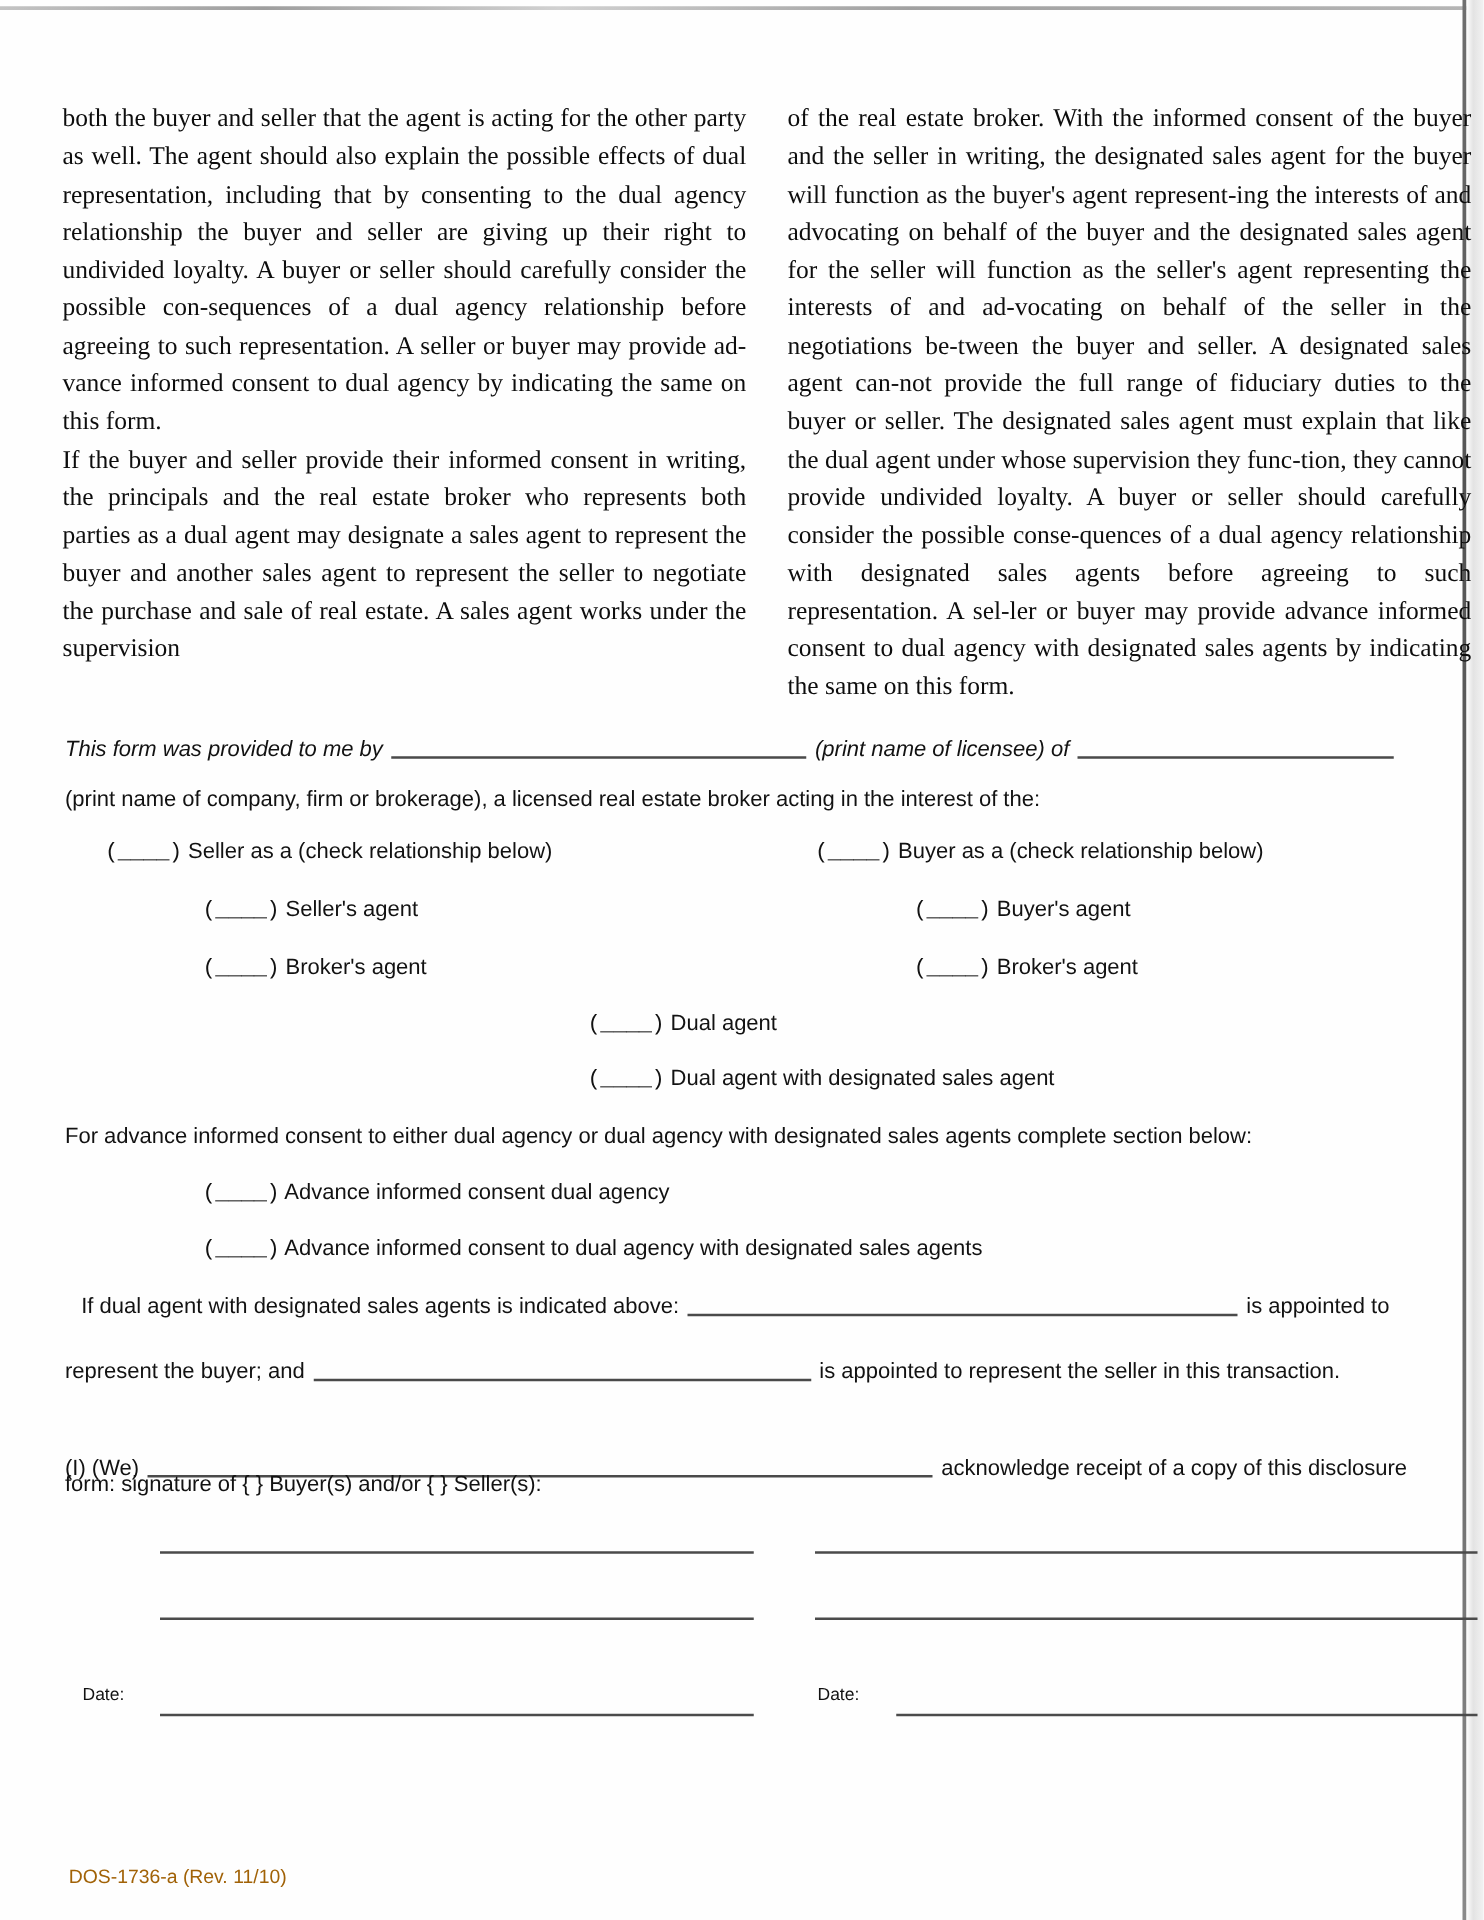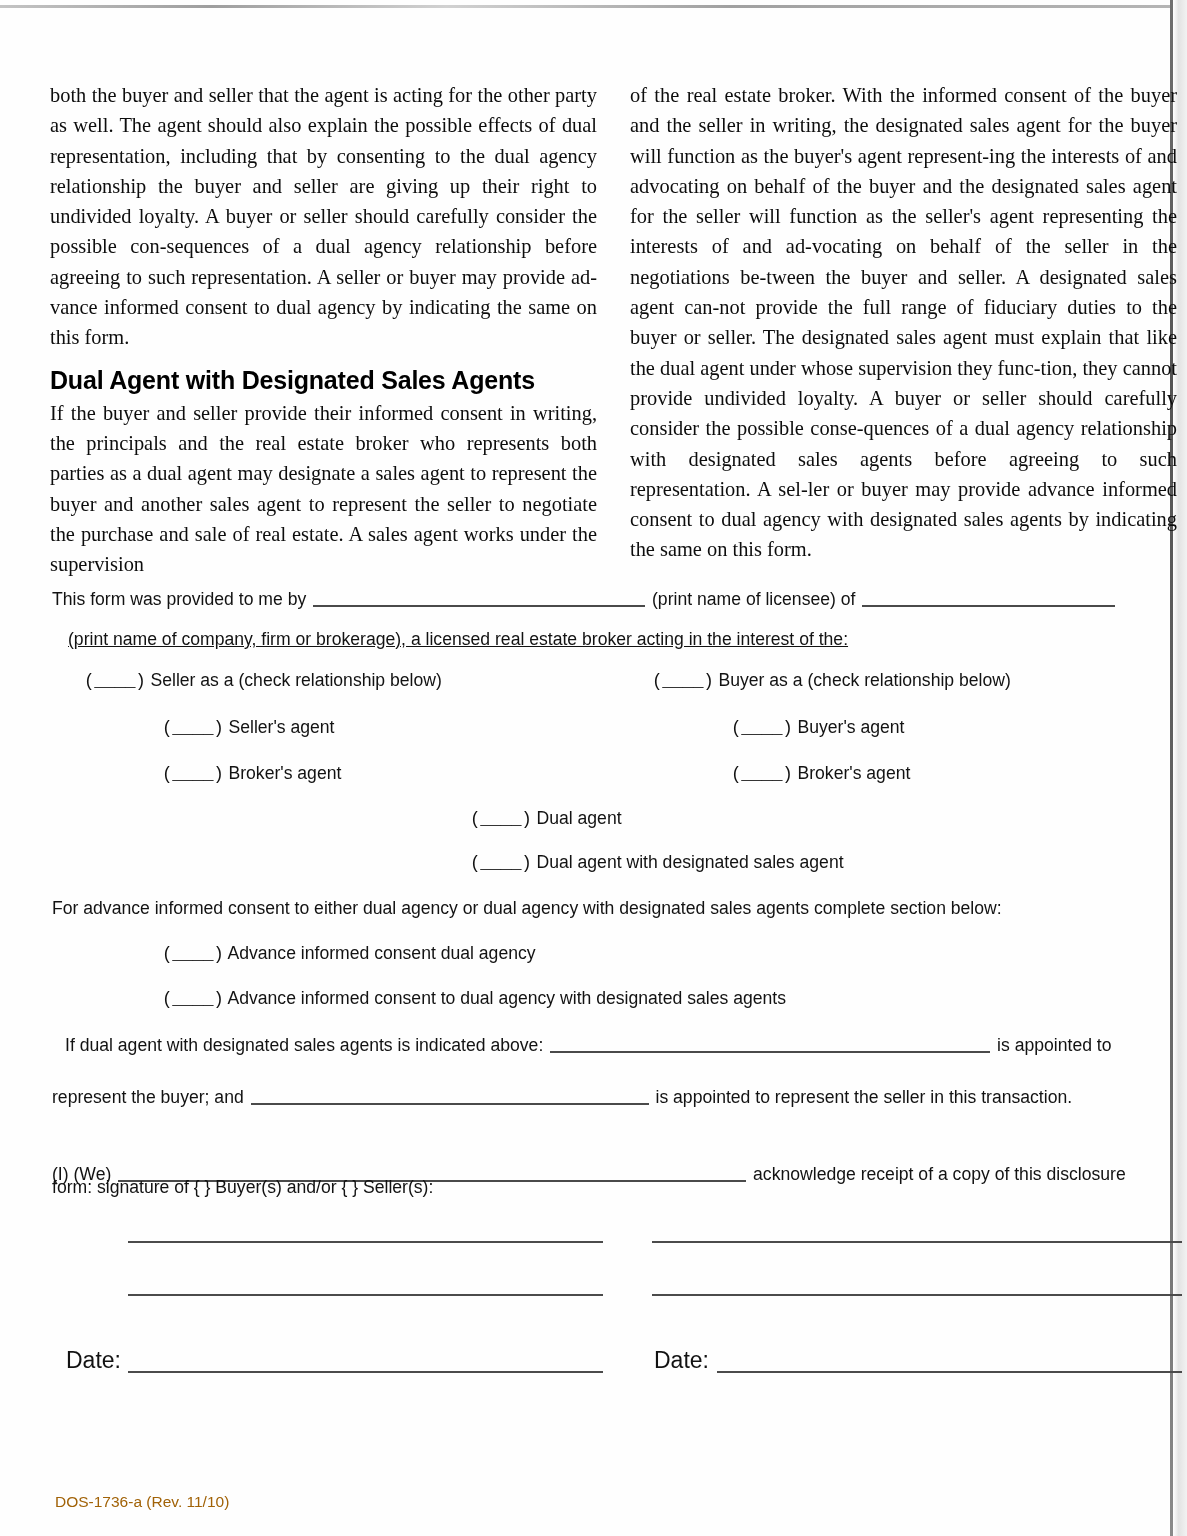--- a/index.html
+++ b/index.html
@@ -108,22 +108,22 @@
     vertical-align: baseline;
     border-bottom: 2px solid #4a4a4a;
     height: 0.95em;
     margin: 0 2px -2px 2px;
   }
   .chk {
     font-family: Liberation Mono, monospace;
     letter-spacing: -0.3px;
   }
 
-  .line-1 { position: absolute; left: 0;   top: 0;    }
-  .line-2 { position: absolute; left: 16px;   top: 41px; text-decoration: underline; }
+  .line-1 { position: absolute; left: 0;   top: 0; font-style: italic;    }
+  .line-2 { position: absolute; left: 0;   top: 41px; }
 
   .opt-row   { position: absolute; font-size: 17.6px; }
   .opt-left  { left: 32px; }
   .opt-left2 { left: 110px; }
   .opt-right { left: 600px; }
   .opt-right2{ left: 679px; }
   .opt-center{ left: 418px; }
 
   .notice-row { position: absolute; left: 0; }
 
@@ -132,21 +132,21 @@
     left: 0; top: 0;
     width: 1128px;
   }
   .sigline {
     position: absolute;
     border-bottom: 2px solid #4b4b4b;
     height: 0;
   }
   .datelabel {
     position: absolute;
-    font-size: 23px;
+    font-size: 14px;
   }
 
   .footer {
     position: absolute;
     left: 27px;
     top: 1493px;
     font-family: "Liberation Sans", sans-serif;
     font-size: 15.5px;
     color: #a16207;
   }
@@ -160,21 +160,20 @@
   <div class="scan-gutter"></div>
   <div class="scan-edge-right"></div>
 
   <div class="content">
 
     <div class="columns">
 
       <div class="col">
         <p class="body-par">both the buyer and seller that the agent is acting for the other party as well. The agent should also explain the possible effects of dual representation, including that by consenting to the dual agency relationship the buyer and seller are giving up their right to undivided loyalty. A buyer or seller should carefully consider the possible con-sequences of a dual agency relationship before agreeing to such representation. A seller or buyer may provide ad-vance informed consent to dual agency by indicating the same on this form.</p>
 
-        <h2 class="section-heading">Dual Agent with Designated Sales Agents</h2>
 
         <p class="body-par">If the buyer and seller provide their informed consent in writing, the principals and the real estate broker who represents both parties as a dual agent may designate a sales agent to represent the buyer and another sales agent to represent the seller to negotiate the purchase and sale of real estate. A sales agent works under the supervision</p>
       </div>
 
       <div class="col">
         <p class="body-par">of the real estate broker. With the informed consent of the buyer and the seller in writing, the designated sales agent for the buyer will function as the buyer's agent represent-ing the interests of and advocating on behalf of the buyer and the designated sales agent for the seller will function as the seller's agent representing the interests of and ad-vocating on behalf of the seller in the negotiations be-tween the buyer and seller. A designated sales agent can-not provide the full range of fiduciary duties to the buyer or seller. The designated sales agent must explain that like the dual agent under whose supervision they func-tion, they cannot provide undivided loyalty. A buyer or seller should carefully consider the possible conse-quences of a dual agency relationship with designated sales agents before agreeing to such representation. A sel-ler or buyer may provide advance informed consent to dual agency with designated sales agents by indicating the same on this form.</p>
       </div>
 
     </div>
 

